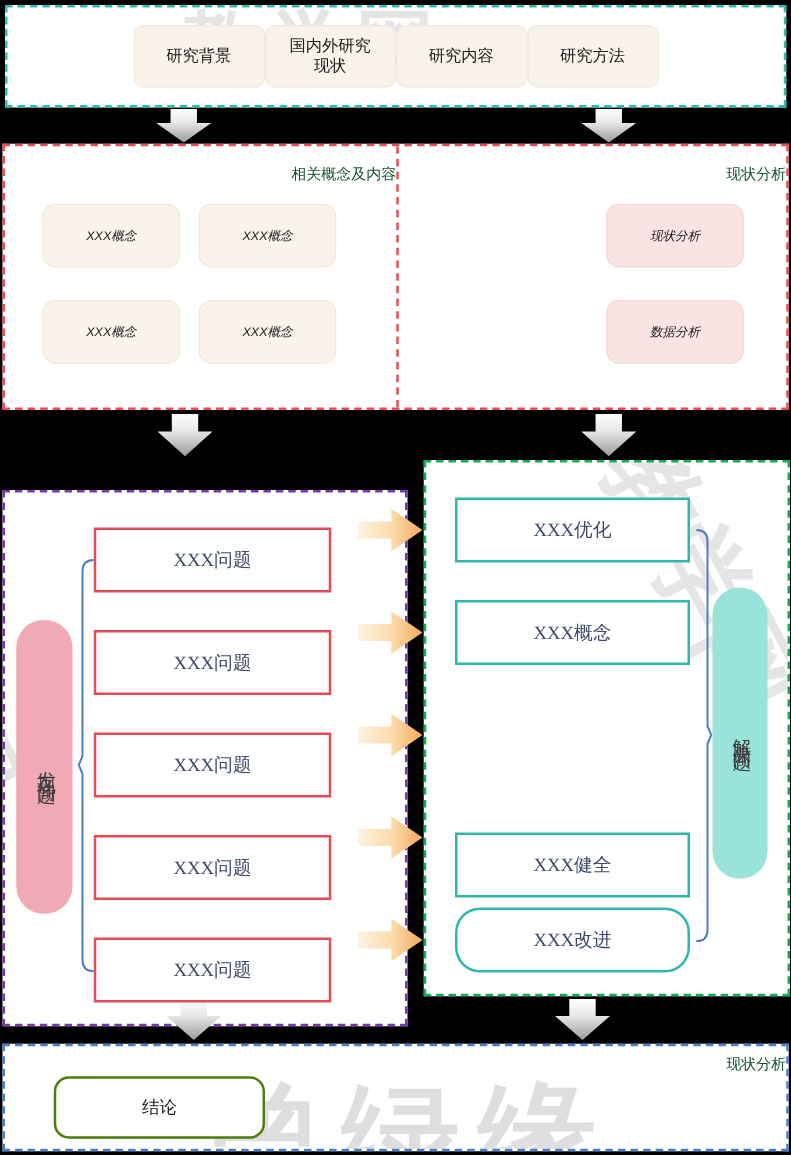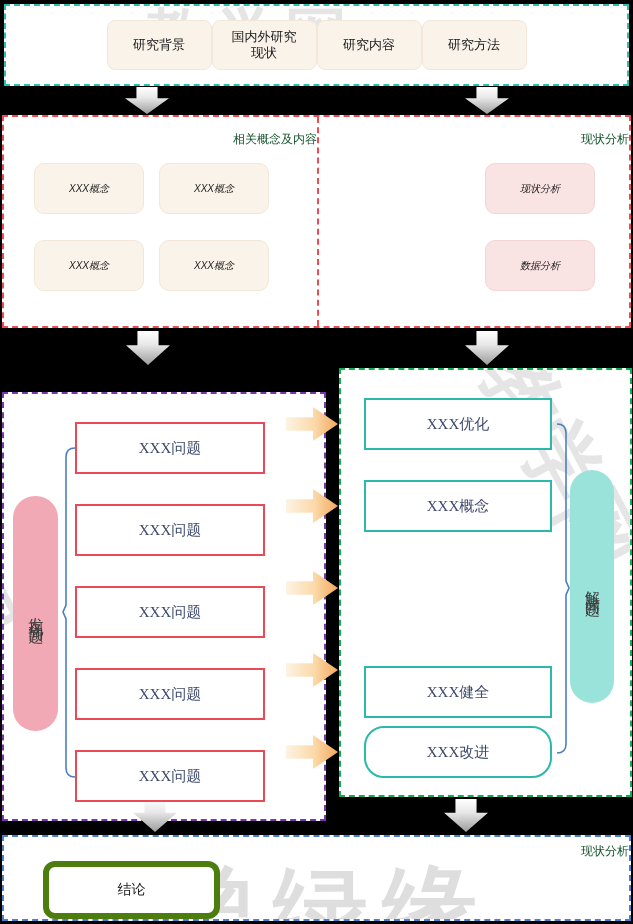--- a/index.html
+++ b/index.html
@@ -28,21 +28,21 @@
         writing-mode:vertical-rl;text-orientation:upright;letter-spacing:4px;font-size:15px;color:#3c3c3c;z-index:2;}
   #pill-found{left:9px;top:102px;width:45px;height:235px;background:#F1A9B5;}
   #pill-solve{left:229px;top:100px;width:44px;height:233px;background:#99E3DA;}
   .brace{position:absolute;z-index:2;}
   .down-arrow{position:absolute;width:44px;background:linear-gradient(180deg,#ffffff 0%,#e8e8e8 40%,#9c9c9c 100%);
               clip-path:polygon(26% 0,74% 0,74% 42%,100% 42%,50% 100%,0 42%,26% 42%);}
   .right-arrow{position:absolute;width:52px;height:34px;
                background:linear-gradient(90deg,#FDF3E3 0%,#FBD9A9 55%,#F3A95C 100%);
                clip-path:polygon(0 30%,52% 30%,52% 0,100% 50%,52% 100%,52% 70%,0 70%);}
   #sec-conclusion{left:2px;top:835px;width:629px;height:86px;border:2px dashed #4A7FCB;}
-  .conclusion-box{position:absolute;top:24px;height:46px;border:6px solid #4d7c0f;border-radius:12px;
+  .conclusion-box{position:absolute;top:24px;height:46px;border:2px solid #4d7c0f;border-radius:12px;
                   background:#fff;display:flex;align-items:center;justify-content:center;font-size:14px;z-index:2;}
   .watermark{position:absolute;color:rgba(0,0,0,0.10);font-weight:bold;z-index:1;pointer-events:none;
              white-space:nowrap;}
   #wm-top{left:138px;top:-12px;font-size:64px;letter-spacing:6px;}
   #wm-bottom{left:160px;top:12px;font-size:95px;letter-spacing:14px;color:rgba(0,0,0,0.13);}
   #wm-left{left:-78px;top:10px;font-size:80px;transform:rotate(62deg);transform-origin:left top;}
   #wm-right{left:210px;top:-40px;font-size:80px;transform:rotate(62deg);transform-origin:left top;}
 </style>
 </head>
 <body>

